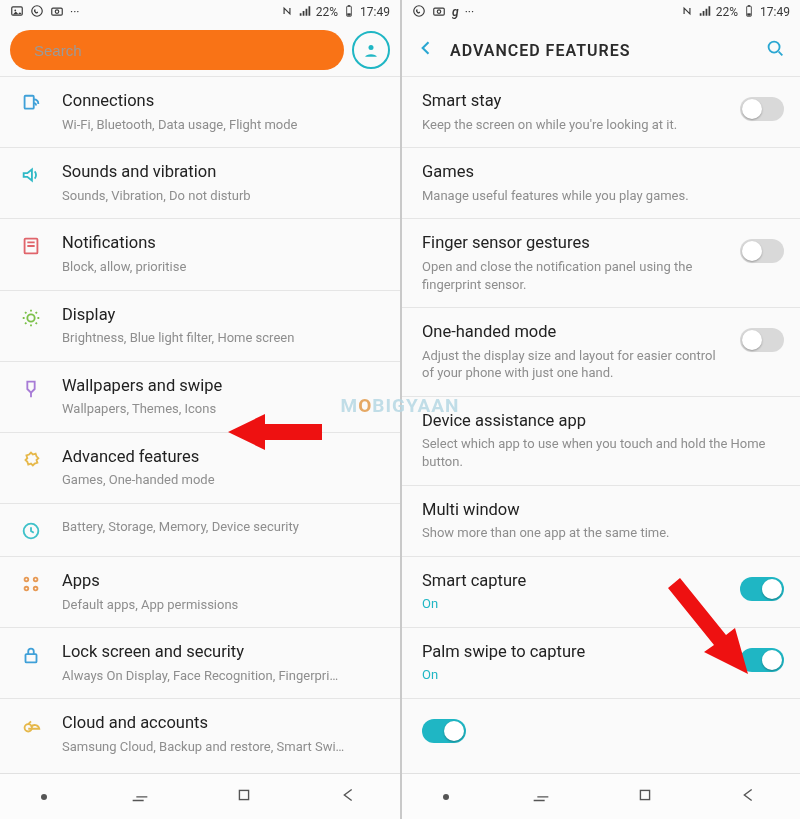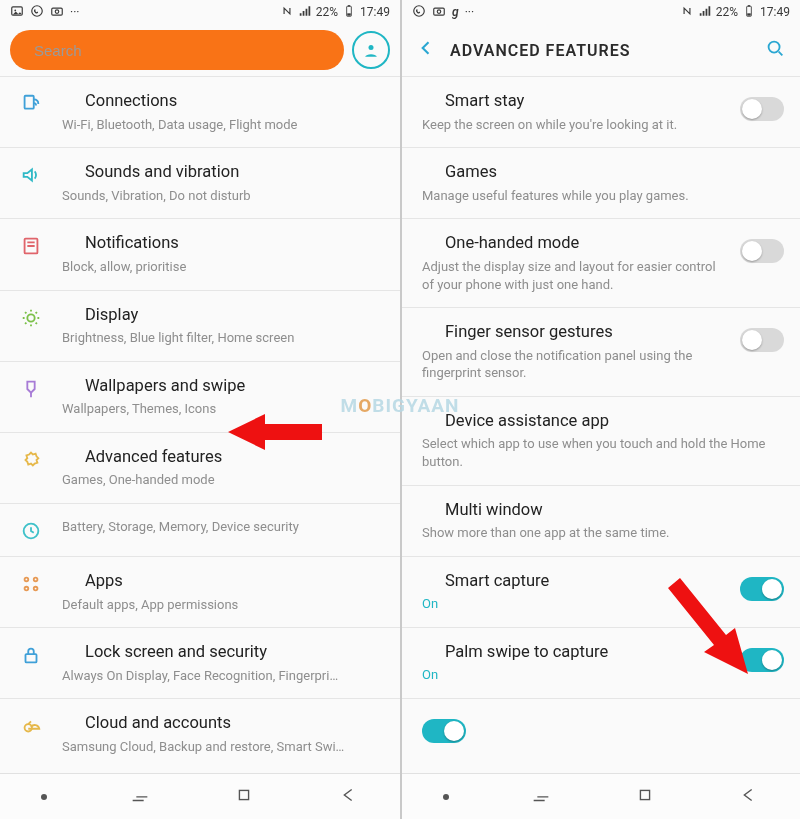--- a/index.html
+++ b/index.html
@@ -29,21 +29,21 @@
   .headrow .srch { margin-left:auto; color:#2aa7d2; }
 
   
   .list { flex:1; overflow:hidden; background:#fafafa; }
   .row { display:flex; padding:14px 16px 14px 16px; gap:18px; border-bottom:1px solid #e5e5e5; align-items:flex-start; }
   .row:first-child { border-top:1px solid #e5e5e5; }
   .row.noline { border-bottom:none; }
   .icn { width:26px; display:flex; align-items:flex-start; justify-content:center; margin-top:2px; }
   .icn svg { width:22px; height:22px; }
   .txt { flex:1; min-width:0; padding-right:6px; }
-  .t1 { font-size:16.5px; color:#222; margin-bottom:4px; line-height:1.25;margin-left:23px; }
+  .t1 { font-size:16.5px; color:#222; margin-bottom:4px; line-height:1.25; }
   .t2 { font-size:13px; color:#8e8e8e; line-height:1.35; white-space:nowrap; overflow:hidden; text-overflow:ellipsis; }
   .t2.wrap2 { white-space:normal; }
   .t2.on { color:#1fb6c4; }
   .left-indent .row { padding-left:18px; }
   .right-list .row { padding-left:20px; padding-right:16px; }
   .right-list .txt { }
 
   
   .tog { width:44px; height:24px; border-radius:12px; background:#d9d9d9; position:relative; flex-shrink:0; margin-top:6px; }
   .tog::after { content:""; position:absolute; width:20px; height:20px; border-radius:50%; background:#fff; top:2px; left:2px; box-shadow:0 1px 2px rgba(0,0,0,.3); transition:none; }
@@ -321,29 +321,29 @@
         <div class="tog"></div>
       </div>
       <div class="row">
         <div class="txt">
             <div class="t1">Games</div>
             <div class="t2">Manage useful features while you play games.</div>
           </div>
       </div>
       <div class="row">
         <div class="txt">
+            <div class="t1">Finger sensor gestures</div>
+            <div class="t2 wrap2">Open and close the notification panel using the fingerprint sensor.</div>
+          </div>
+        <div class="tog"></div>
+      </div>
+      <div class="row">
+        <div class="txt">
             <div class="t1">One-handed mode</div>
             <div class="t2 wrap2">Adjust the display size and layout for easier control of your phone with just one hand.</div>
-          </div>
-        <div class="tog"></div>
-      </div>
-      <div class="row">
-        <div class="txt">
-            <div class="t1">Finger sensor gestures</div>
-            <div class="t2 wrap2">Open and close the notification panel using the fingerprint sensor.</div>
           </div>
         <div class="tog"></div>
       </div>
       <div class="row">
         <div class="txt">
             <div class="t1">Device assistance app</div>
             <div class="t2 wrap2">Select which app to use when you touch and hold the Home button.</div>
           </div>
       </div>
       <div class="row">

